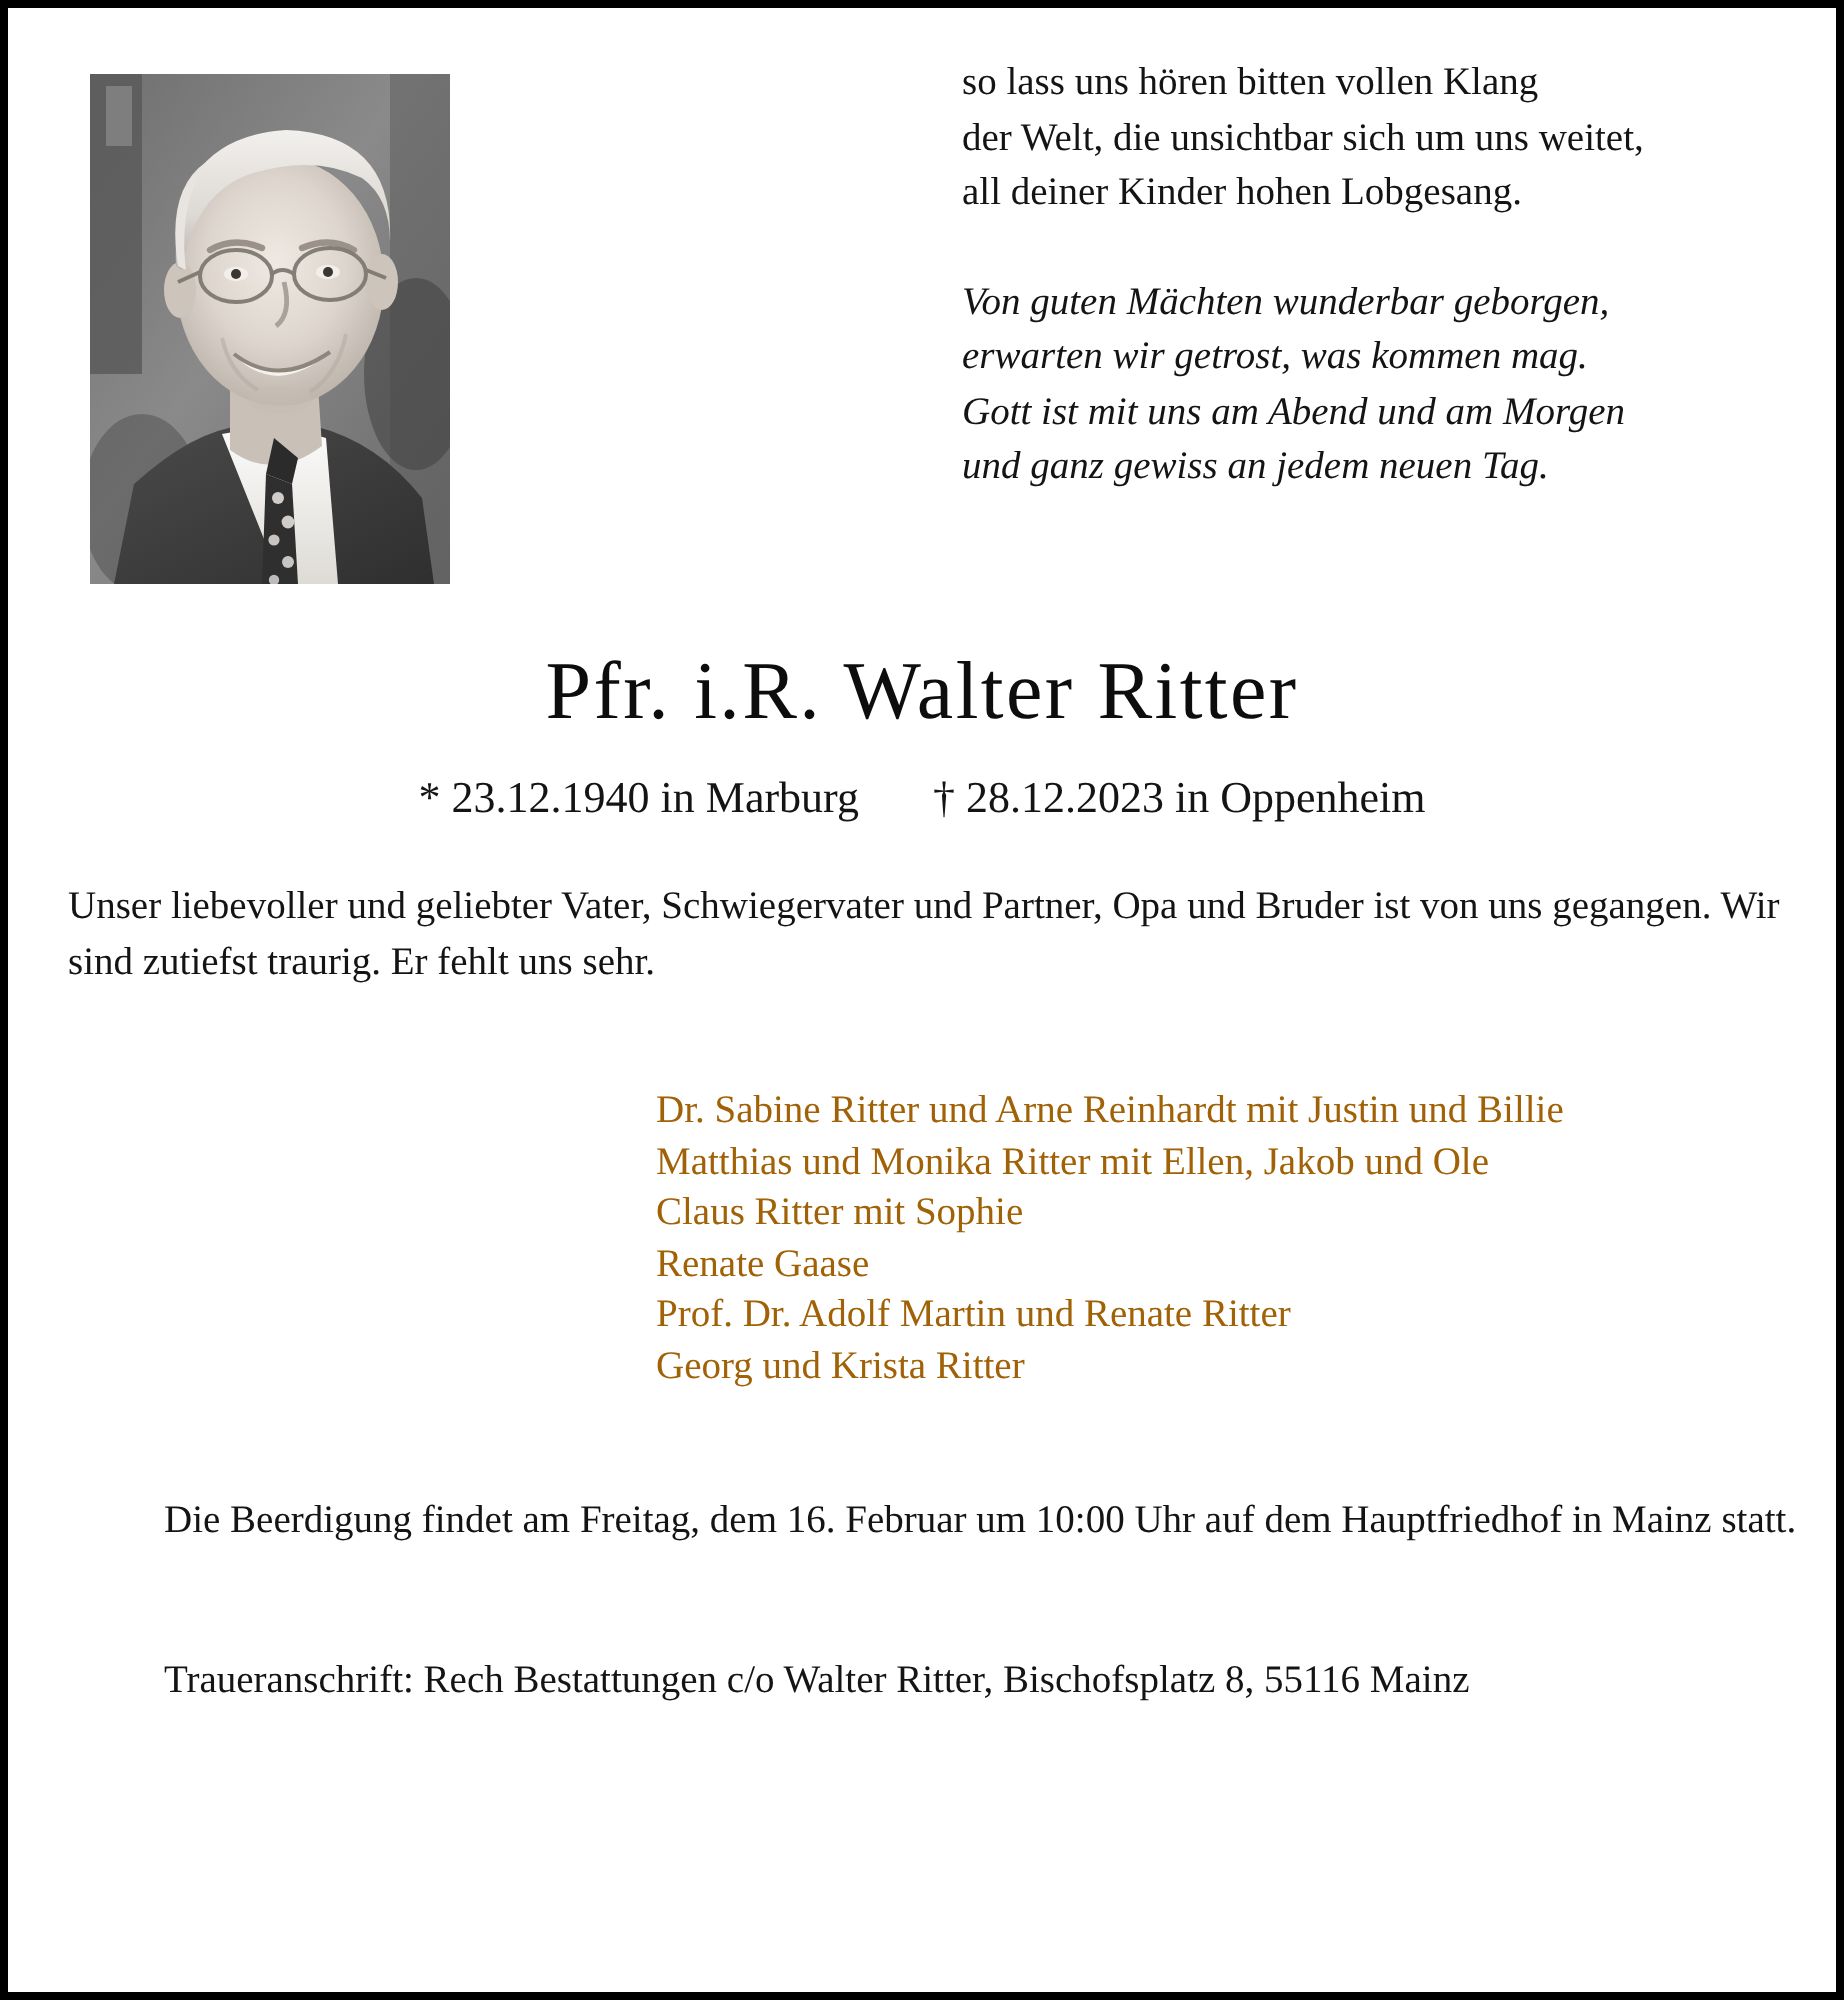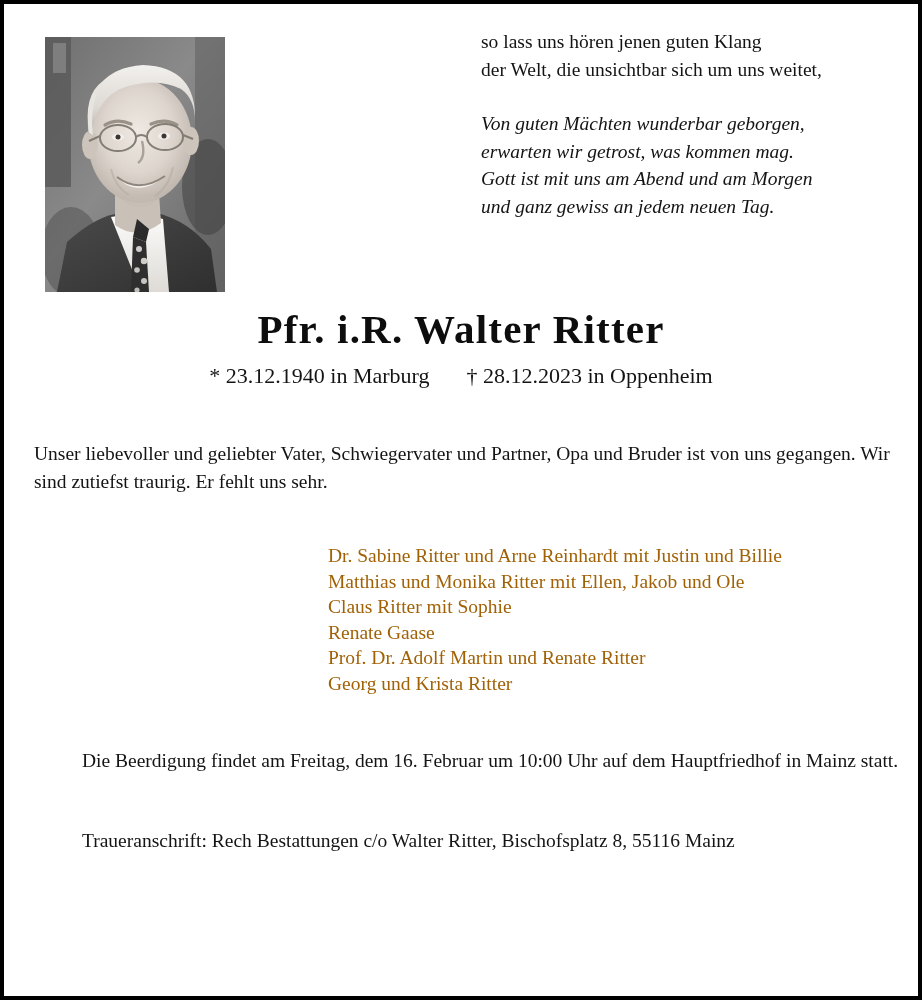--- a/index.html
+++ b/index.html
@@ -75,24 +75,24 @@
   .name-block {
     position: absolute;
     left: 0;
     top: 300px;
     width: 100%;
     text-align: center;
   }
   .deceased-name {
     font-size: 41px;
     line-height: 50px;
-    font-weight: 700;
+    font-weight: 400;
     letter-spacing: 1.2px;
     color: #0d0d0d;
-    margin: 0;
+    margin: 16px;
   }
   .life-dates {
     margin: 9px 0 0 0;
     font-size: 22px;
     line-height: 26px;
     color: #141414;
   }
   .life-dates .gap {
     display: inline-block;
     width: 26px;
@@ -235,22 +235,23 @@
           <path d="M72 140 Q94 157 120 139" stroke="#8e857d" stroke-width="2" fill="none"></path>
 
           <path d="M66 132 Q70 150 84 158" stroke="#b5aca4" stroke-width="2" fill="none" opacity="0.6"></path>
           <path d="M128 130 Q124 150 110 159" stroke="#b5aca4" stroke-width="2" fill="none" opacity="0.6"></path>
           <ellipse cx="95" cy="163" rx="16" ry="7" fill="#c6bdb4" opacity="0.45"></ellipse>
         </svg>
       </div>
 
       <div class="poem">
         <div class="stanza">
-          <div class="line">so lass uns hören jenen guten Klang</div>
+          <div class="line">so lass uns hören bitten vollen Klang</div>
           <div class="line">der Welt, die unsichtbar sich um uns weitet,</div>
+          <div class="line">all deiner Kinder hohen Lobgesang.</div>
         </div>
         <div class="stanza">
           <div class="line">Von guten Mächten wunderbar geborgen,</div>
           <div class="line">erwarten wir getrost, was kommen mag.</div>
           <div class="line">Gott ist mit uns am Abend und am Morgen</div>
           <div class="line">und ganz gewiss an jedem neuen Tag.</div>
         </div>
       </div>
     </div>
 

